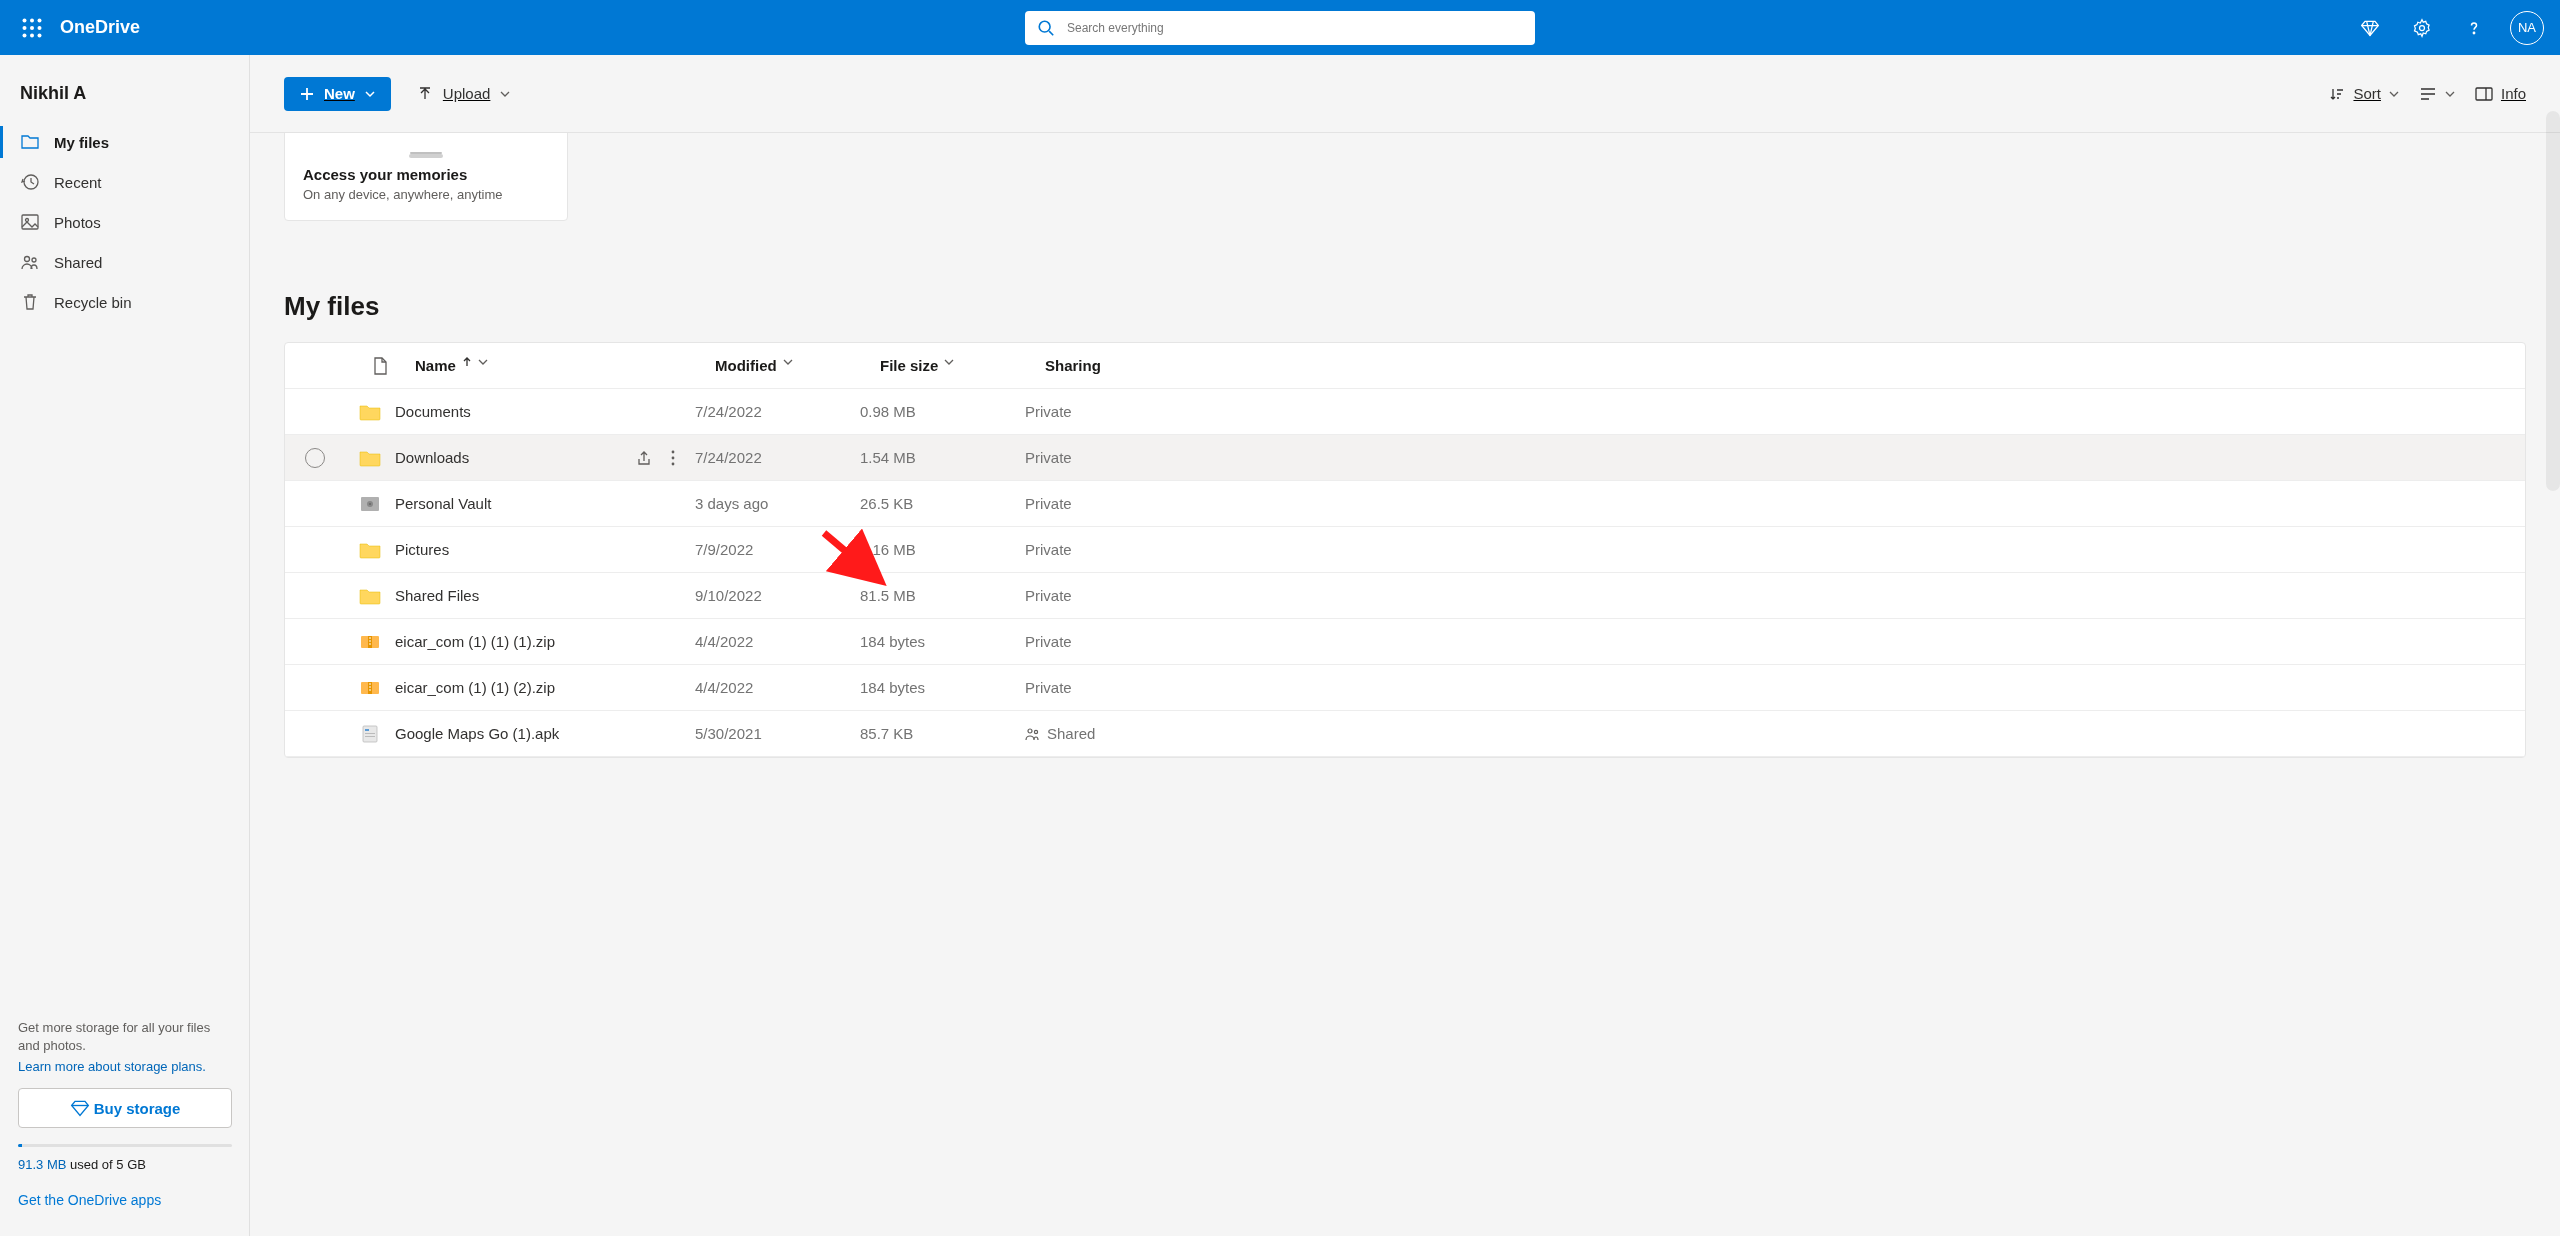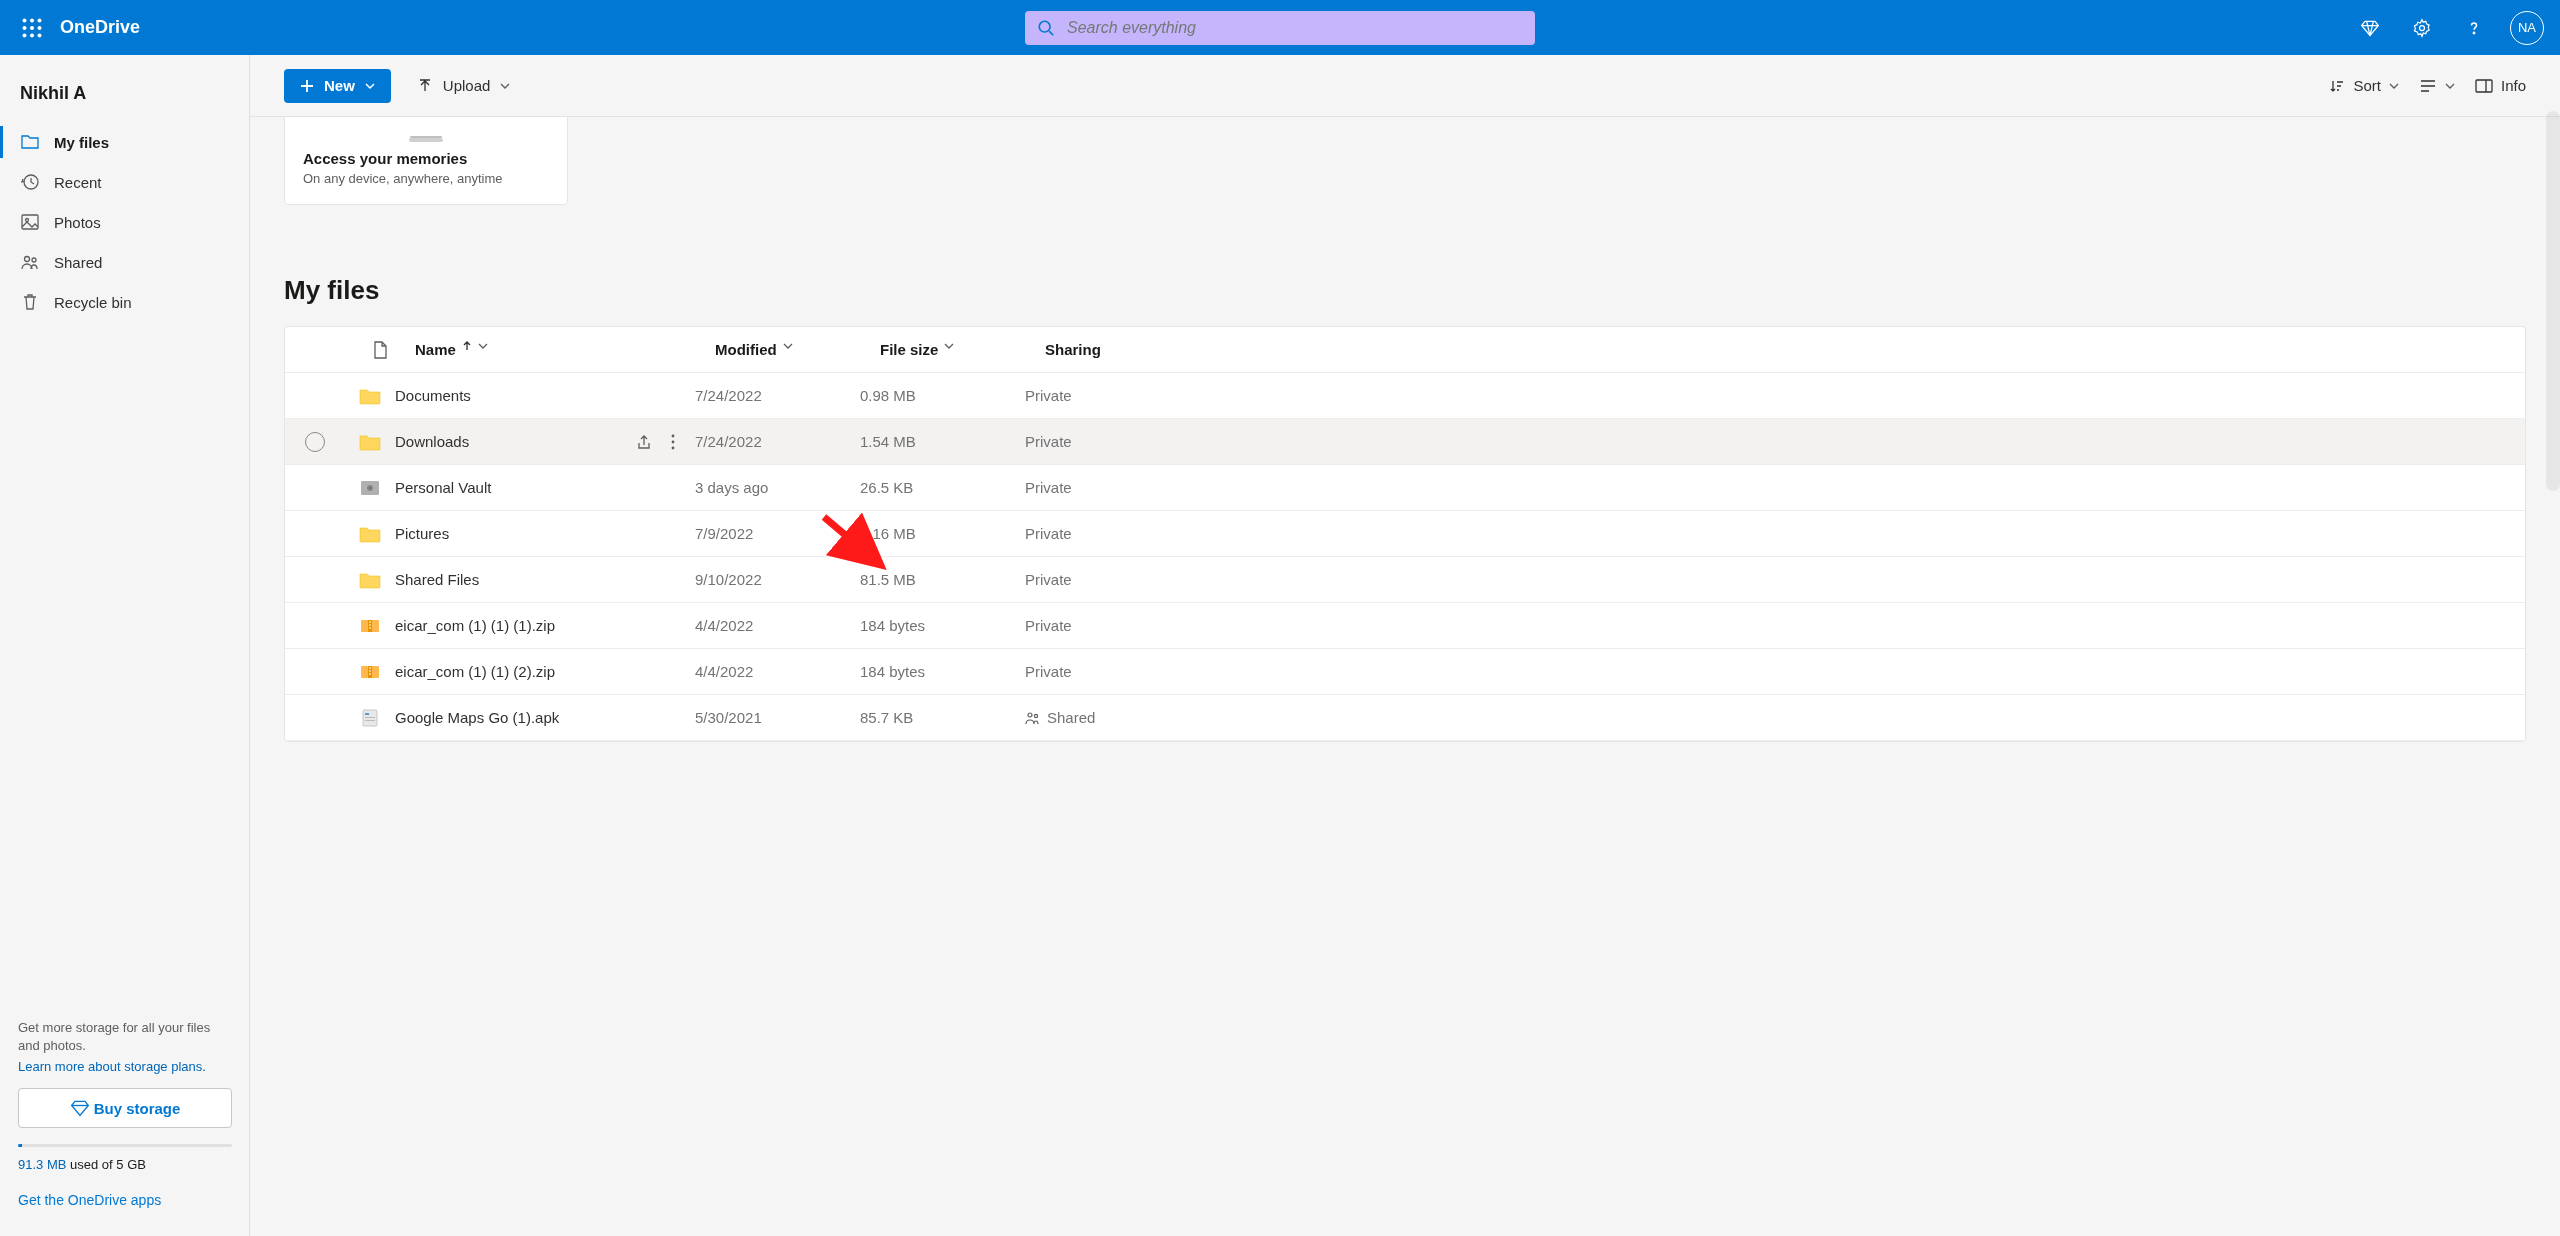--- a/index.html
+++ b/index.html
@@ -5,21 +5,21 @@
 * { margin: 0; padding: 0; box-sizing: border-box; font-family: "Segoe UI", -apple-system, sans-serif; }
 html, body { width: 100%; height: 100%; background: #f5f5f5; overflow: hidden; }
 
 
 .suite-header { background: #0078d4; height: 55px; display: flex; align-items: center; color: #fff; padding: 0 8px; }
 .waffle { width: 48px; height: 48px; display: flex; align-items: center; justify-content: center; cursor: pointer; }
 .waffle svg { width: 20px; height: 20px; }
 .brand { font-size: 18px; font-weight: 600; margin-left: 4px; }
 .header-spacer { flex: 1; }
 .search-wrap { position: absolute; left: 50%; transform: translateX(-50%); width: 510px; }
-.search-box { width: 100%; height: 34px; background: #c4b5fd; border: none; border-radius: 4px; padding: 0 14px 0 42px; font-size: 16px; color: #333; font-style: italic; }
+.search-box { width: 100%; height: 34px; background: #ffffff; border: none; border-radius: 4px; padding: 0 14px 0 42px; font-size: 12px; color: #333; }
 .search-box::placeholder { color: #777; }
 .search-icon { position: absolute; left: 12px; top: 50%; transform: translateY(-50%); color: #0078d4; }
 .header-actions { display: flex; align-items: center; gap: 4px; margin-right: 8px; }
 .header-btn { width: 48px; height: 48px; display: flex; align-items: center; justify-content: center; cursor: pointer; }
 .avatar { width: 34px; height: 34px; border: 1.5px solid #fff; border-radius: 50%; display: flex; align-items: center; justify-content: center; font-size: 13px; margin-left: 8px; cursor: pointer; }
 
 
 .layout { display: flex; height: calc(100% - 55px); }
 .sidebar { width: 250px; background: #f5f5f5; display: flex; flex-direction: column; padding-top: 18px; border-right: 1px solid #e0e0e0; }
 .user-name { font-size: 18px; font-weight: 600; padding: 10px 20px 18px; color: #1b1a19; }
@@ -35,21 +35,21 @@
 .storage-link { color: #0066b8; cursor: pointer; display: inline-block; margin-bottom: 14px; }
 .buy-storage { width: 214px; height: 40px; background: #fff; border: 1px solid #c8c6c4; border-radius: 4px; display: flex; align-items: center; justify-content: center; gap: 4px; font-size: 15px; font-weight: 600; color: #0078d4; cursor: pointer; margin-bottom: 16px; }
 .storage-bar { width: 214px; height: 3px; background: #e0e0e0; border-radius: 2px; margin-bottom: 10px; overflow: hidden; }
 .storage-fill { height: 100%; width: 2%; background: #0078d4; }
 .storage-used { font-size: 13px; color: #1b1a19; }
 .storage-used .used-amt { color: #0066b8; }
 .get-apps { color: #0078d4; font-size: 14px; margin-top: 20px; cursor: pointer; }
 
 
 .main { flex: 1; background: #f5f5f5; display: flex; flex-direction: column; overflow: hidden; }
-.toolbar { height: 62px; display: flex; align-items: center; padding: 8px 34px; border-bottom: 1px solid #e3e3e3; gap: 16px; }
+.toolbar { height: 78px; display: flex; align-items: center; padding: 8px 34px; border-bottom: 1px solid #e3e3e3; gap: 16px; text-decoration: underline; }
 .btn-new { background: #0078d4; color: #fff; border: none; height: 34px; padding: 0 16px; border-radius: 4px; display: flex; align-items: center; gap: 10px; font-size: 15px; font-weight: 600; cursor: pointer; }
 .btn-upload { background: transparent; border: none; display: flex; align-items: center; gap: 10px; font-size: 15px; color: #323130; cursor: pointer; padding: 6px 10px; }
 .toolbar-right { margin-left: auto; display: flex; align-items: center; gap: 20px; }
 .tool-item { display: flex; align-items: center; gap: 8px; font-size: 15px; color: #323130; cursor: pointer; }
 
 .content-scroll { flex: 1; overflow-y: auto; padding: 0 34px 20px; position: relative; }
 
 
 .memo-card { width: 284px; background: #fff; border: 1px solid #e5e5e5; border-radius: 4px; margin-top: -4px; padding: 14px 18px 18px; }
 .memo-visual { height: 14px; display: flex; align-items: flex-end; justify-content: center; margin-bottom: 8px; }

